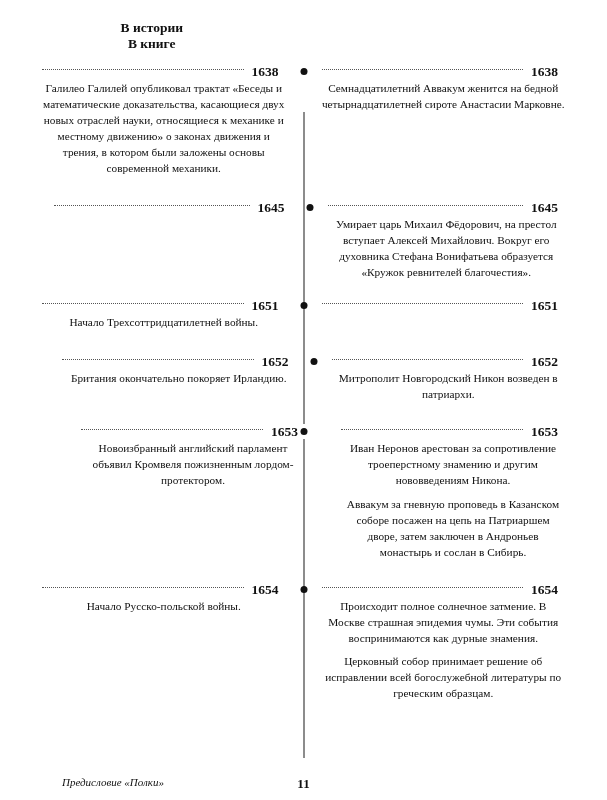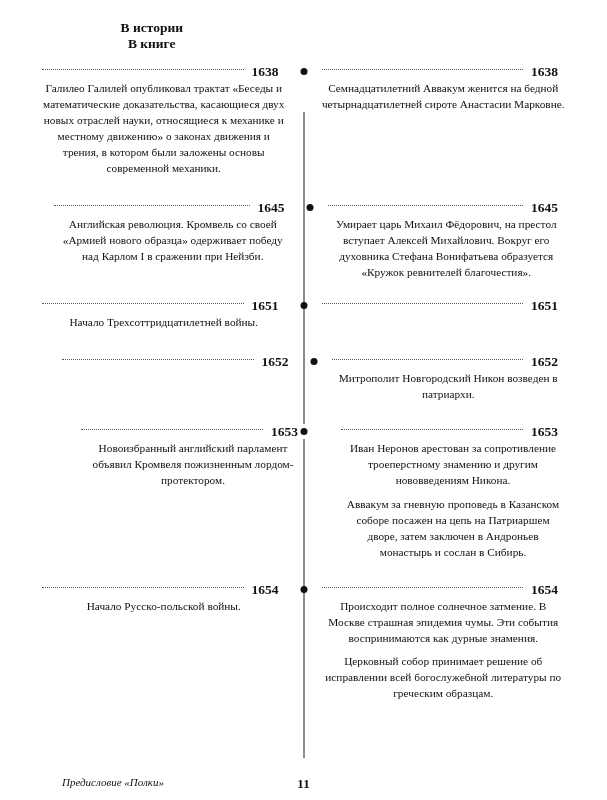--- a/index.html
+++ b/index.html
@@ -173,21 +173,20 @@
       </div>
     </div>
 
     <div class="row" style="margin-top:22px;margin-left:12px;">
       <div class="node" style="top:6px;"></div>
       <div class="side left">
         <div class="year-line">
           <span class="dots"></span>
           <span class="yr">1645</span>
         </div>
-        <p class="para">Английская революция. Кромвель со своей «Армией нового образца» одерживает победу над Карлом I в сражении при Нейзби.</p>
       </div>
       <div class="side right">
         <div class="year-line">
           <span class="dots"></span>
           <span class="yr">1645</span>
         </div>
         <p class="para">Умирает царь Михаил Фёдорович, на престол вступает Алексей Михайлович. Вокруг его духовника Стефана Вонифатьева образуется «Кружок ревнителей благочестия».</p>
       </div>
     </div>
 
@@ -208,20 +207,21 @@
       </div>
     </div>
 
     <div class="row" style="margin-top:22px;margin-left:20px;">
       <div class="node" style="top:6px;"></div>
       <div class="side left">
         <div class="year-line">
           <span class="dots"></span>
           <span class="yr">1652</span>
         </div>
+        <p class="para">Британия окончательно покоряет Ирландию.</p>
       </div>
       <div class="side right">
         <div class="year-line">
           <span class="dots"></span>
           <span class="yr">1652</span>
         </div>
         <p class="para">Митрополит Новгородский Никон возведен в патриархи.</p>
       </div>
     </div>
 

